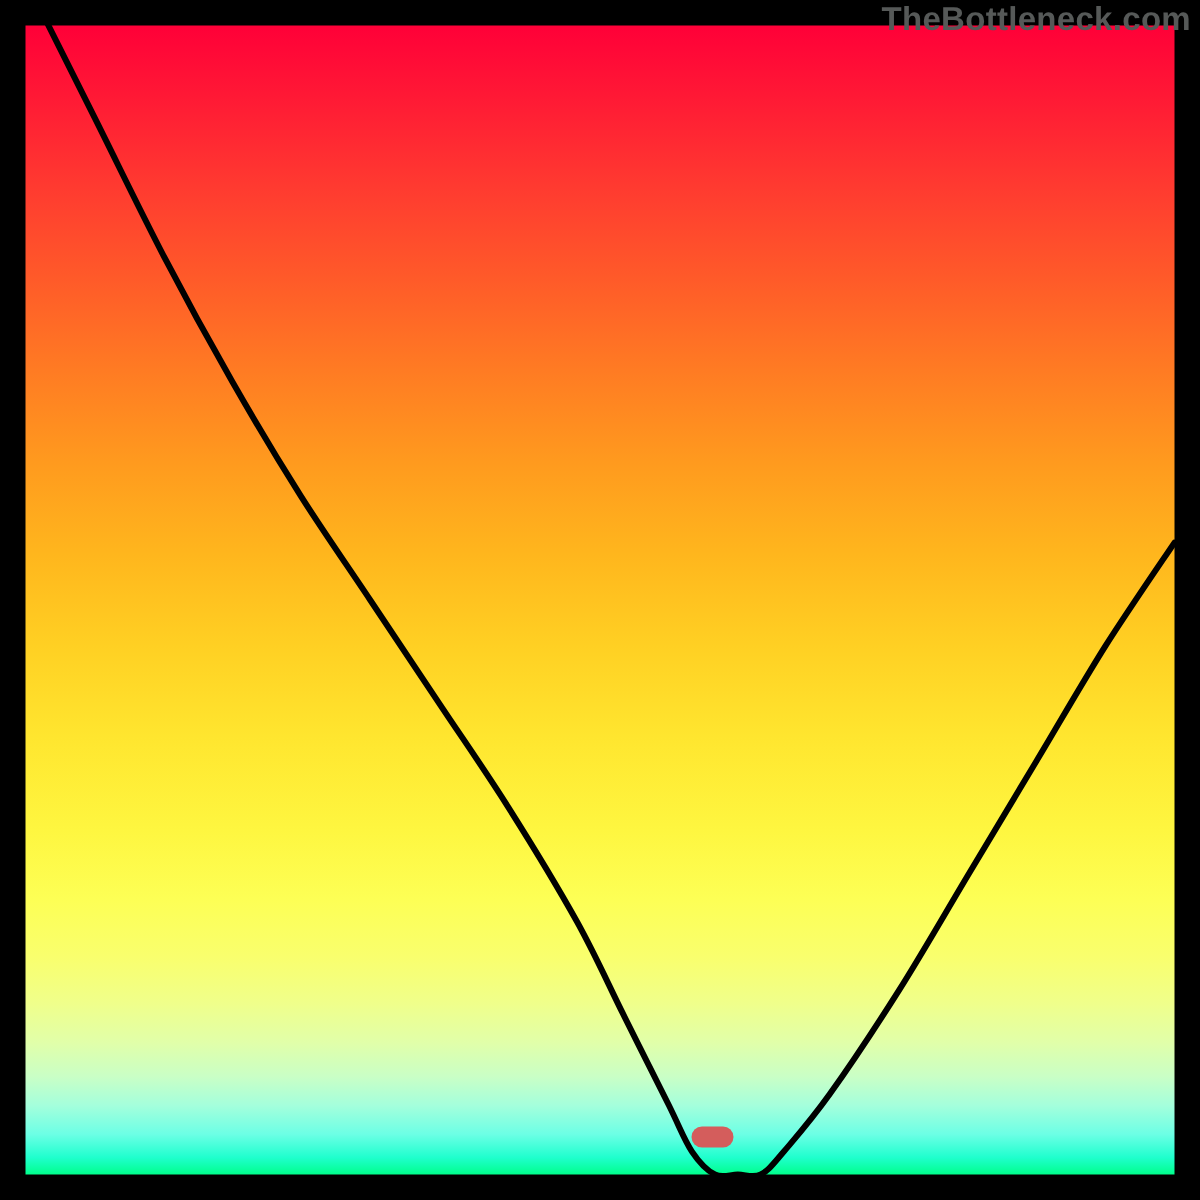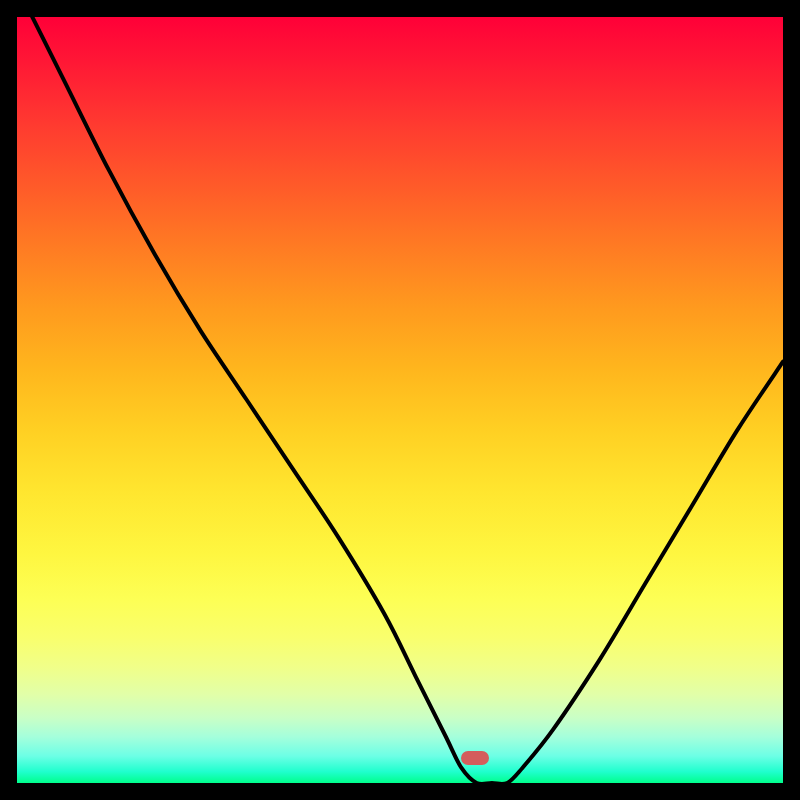--- a/index.html
+++ b/index.html
@@ -65,13 +65,14 @@
 </head>
 <body>
 
 <div class="stage">
   <div class="plot-area">
     <svg class="curve-svg" viewBox="0 0 766 766" preserveAspectRatio="none">
       <path fill="none" stroke="#000000" stroke-width="4" stroke-linecap="round" d="M 0.0 -30.6 C 7.7 -15.3, 30.6 30.6, 46.0 61.3 C 61.3 91.9, 76.6 123.8, 91.9 153.2 C 107.2 182.6, 122.6 210.7, 137.9 237.5 C 153.2 264.3, 168.5 289.8, 183.8 314.1 C 199.2 338.3, 214.5 360.0, 229.8 383.0 C 245.1 406.0, 260.4 429.0, 275.8 451.9 C 291.1 474.9, 306.4 496.6, 321.7 520.9 C 337.0 545.1, 354.9 574.5, 367.7 597.5 C 380.4 620.5, 388.1 638.3, 398.3 658.8 C 408.5 679.2, 421.3 704.7, 429.0 720.0 C 436.6 735.4, 439.2 743.0, 444.3 750.7 C 449.4 758.3, 454.5 763.4, 459.6 766.0 C 464.7 768.6, 469.8 766.0, 474.9 766.0 C 480.0 766.0, 485.1 768.6, 490.2 766.0 C 495.3 763.4, 497.9 759.6, 505.6 750.7 C 513.2 741.7, 523.4 730.3, 536.2 712.4 C 549.0 694.5, 566.8 667.7, 582.2 643.4 C 597.5 619.2, 612.8 592.4, 628.1 566.8 C 643.4 541.3, 658.8 515.8, 674.1 490.2 C 689.4 464.7, 704.7 437.9, 720.0 413.6 C 735.4 389.4, 758.3 356.2, 766.0 344.7"></path>
     </svg>
     <div class="marker" style="left: 458px; top: 741px; background: rgb(212, 93, 92);"></div>
   </div>
+  <div class="attribution">TheBottleneck.com</div>
 </div>
 
 </body></html>

